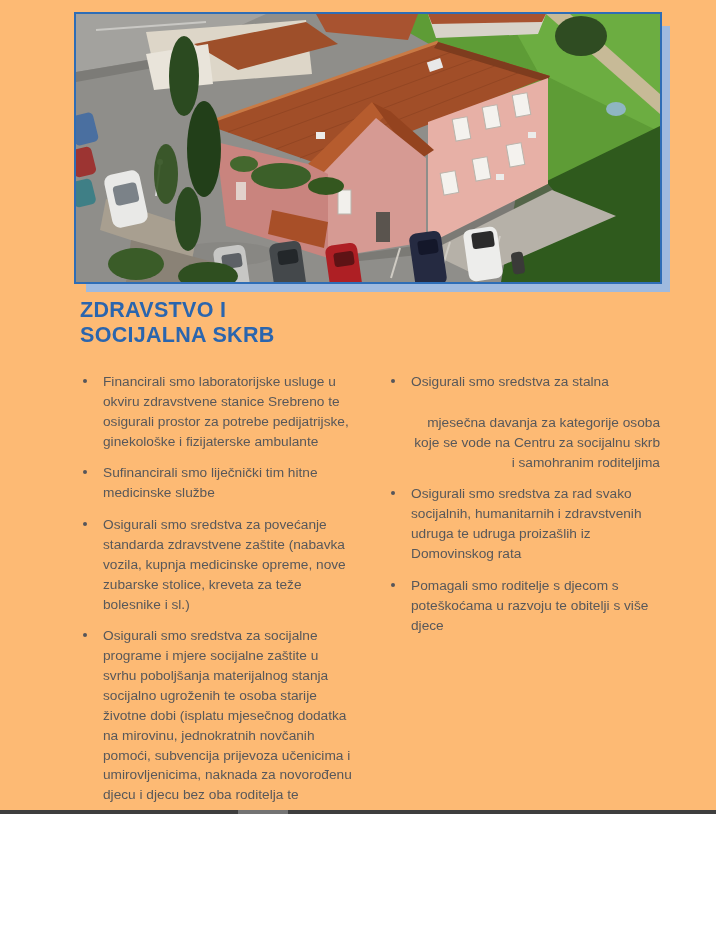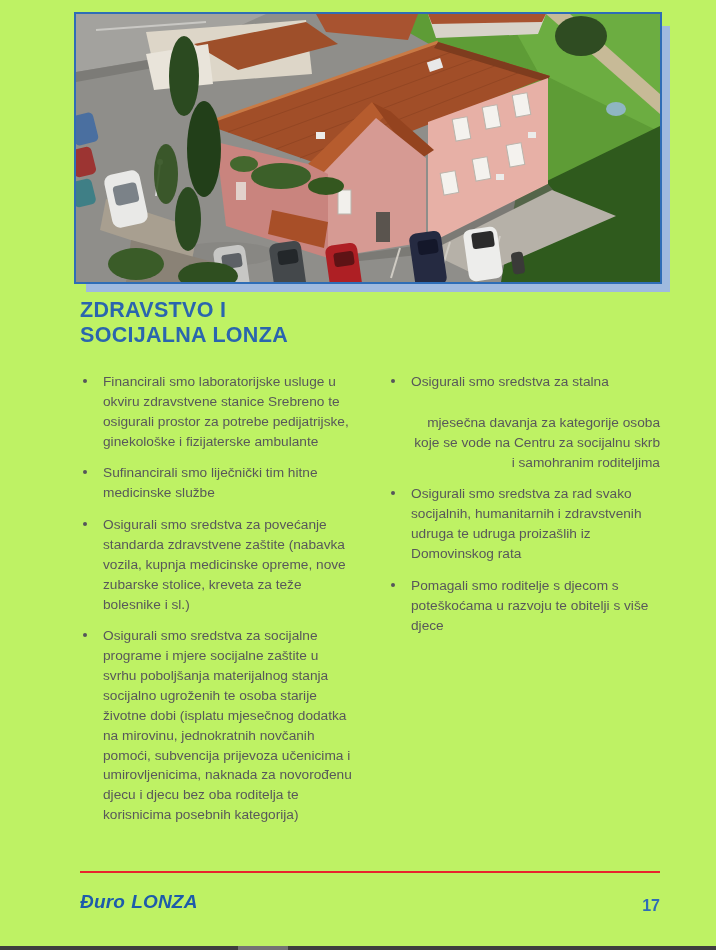--- a/index.html
+++ b/index.html
@@ -1,17 +1,17 @@
 <!DOCTYPE html>
 <html><head>
 <meta charset="utf-8">
 <style>
   html,body{margin:0;padding:0;background:#ffffff;}
   .page{
-    position:relative;width:716px;height:950px;background:#bef264;overflow:hidden;
+    position:relative;width:716px;height:814px;background:#fdba74;overflow:hidden;
     font-family:"Liberation Sans",sans-serif;
   }
   
   .photo-shadow{position:absolute;left:86px;top:26px;width:584px;height:266px;background:#9fbadf;}
   .photo{
     position:absolute;left:74px;top:12px;width:584px;height:268px;
     border:2px solid #2e6db6;background:#8f8e8a;
   }
   .photo svg{display:block;width:100%;height:100%;}
   
@@ -157,21 +157,21 @@
       <ellipse cx="132" cy="262" rx="30" ry="14" fill="#2f4f20"></ellipse>
       <ellipse cx="205" cy="162" rx="30" ry="13" fill="#3c6029"></ellipse>
       <ellipse cx="250" cy="172" rx="18" ry="9" fill="#34571f"></ellipse>
       <ellipse cx="168" cy="150" rx="14" ry="8" fill="#44682e"></ellipse>
     </svg>
   </div>
 
   <div class="content">
     <h1 class="heading">
       <span>ZDRAVSTVO I</span><br>
-      <span>SOCIJALNA LONZA</span>
+      <span>SOCIJALNA SKRB</span>
     </h1>
     <div class="cols">
       <div class="col">
         <ul class="bullets">
             <li>
               <span class="dot"></span>
               <p>Financirali smo laboratorijske usluge u okviru zdravstvene stanice Srebreno te osigurali prostor za potrebe pedijatrijske, ginekološke i fizijaterske ambulante</p>
             </li>
             <li>
               <span class="dot"></span>

